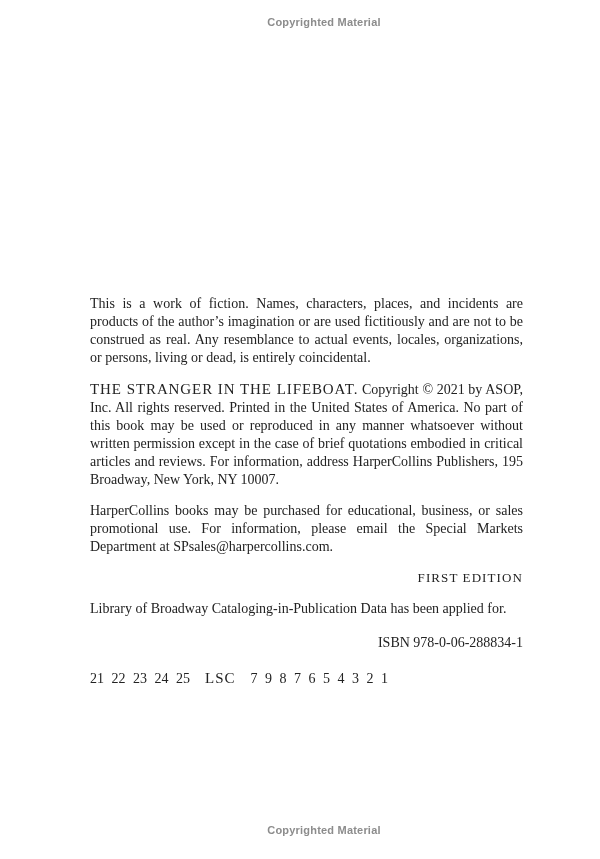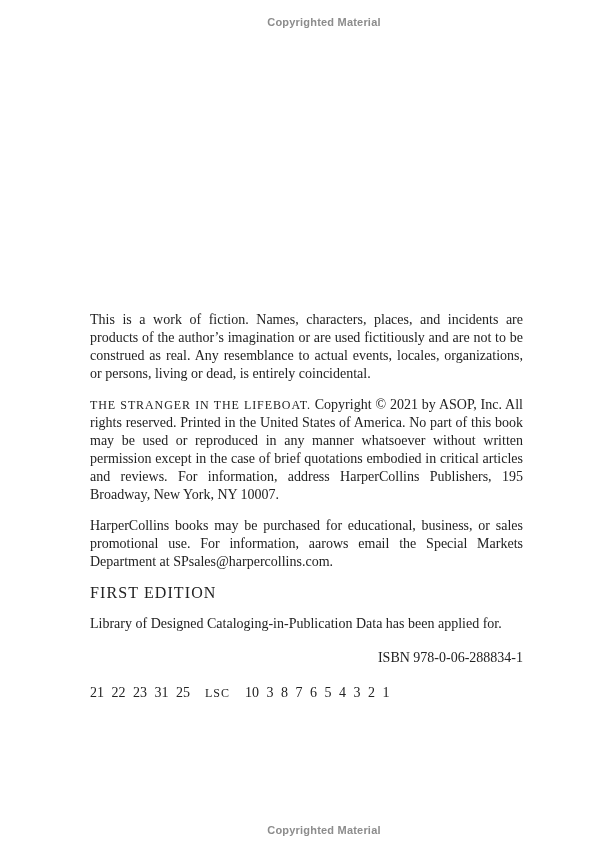--- a/index.html
+++ b/index.html
@@ -33,31 +33,30 @@
   }
   .watermark.top{top:16px;}
   .watermark.bottom{top:824px;}
   .content{
     position:absolute;
     left:90px;top:295px;
     width:433px;
     font-size:14px;
     line-height:18px;
     text-align:justify;
-    margin-top:16px;
   }
   .block{margin:0 0 13px 0;}
   .sc{
-    font-size:12px;
+    font-size:15px;
     letter-spacing:0.9px;
   }
   .edition{
-    font-size:16px;
+    font-size:13px;
     letter-spacing:1.1px;
-    text-align:left;
+    text-align:right;
   }
   .designer{
     font-style:italic;
     text-align:left;
   }
   .isbn-line{
     text-align:right;
     margin-top:16px;
   }
   .printers-line{
@@ -77,29 +76,29 @@
 <div class="page">
 
   <div class="watermark top">Copyrighted Material</div>
 
   <div class="content">
 
     <p class="block">This is a work of fiction. Names, characters, places, and incidents are products of the author’s imagination or are used fictitiously and are not to be construed as real. Any resemblance to actual events, locales, organizations, or persons, living or dead, is entirely coincidental.</p>
 
     <p class="block"><span class="sc">THE STRANGER IN THE LIFEBOAT.</span> <span>Copyright © 2021 by ASOP, Inc. All rights reserved. Printed in the United States of America. No part of this book may be used or reproduced in any manner whatsoever without written permission except in the case of brief quotations embodied in critical articles and reviews. For information, address HarperCollins Publishers, 195 Broadway, New York, NY 10007.</span></p>
 
-    <p class="block">HarperCollins books may be purchased for educational, business, or sales promotional use. For information, aarows email the Special Markets Department at SPsales@harpercollins.com.</p>
+    <p class="block">HarperCollins books may be purchased for educational, business, or sales promotional use. For information, please email the Special Markets Department at SPsales@harpercollins.com.</p>
 
     <p class="block edition sc">FIRST EDITION</p>
 
 
 
-    <p class="block">Library of Designed Cataloging-in-Publication Data has been applied for.</p>
+    <p class="block">Library of Broadway Cataloging-in-Publication Data has been applied for.</p>
 
     <p class="block isbn-line">ISBN 978-0-06-288834-1</p>
 
-    <p class="block printers-line"><span>21 22 23 31 25</span><span class="sc">LSC</span><span>10 3 8 7 6 5 4 3 2 1</span></p>
+    <p class="block printers-line"><span>21 22 23 24 25</span><span class="sc">LSC</span><span>7 9 8 7 6 5 4 3 2 1</span></p>
 
   </div>
 
   <div class="watermark bottom">Copyrighted Material</div>
 
 </div>
 
 </body></html>

